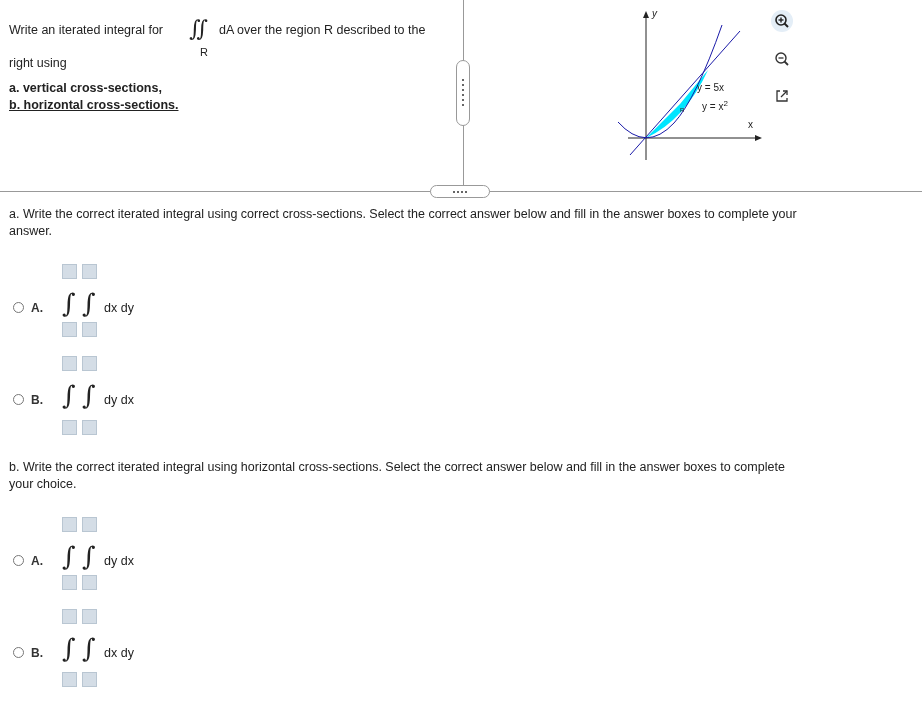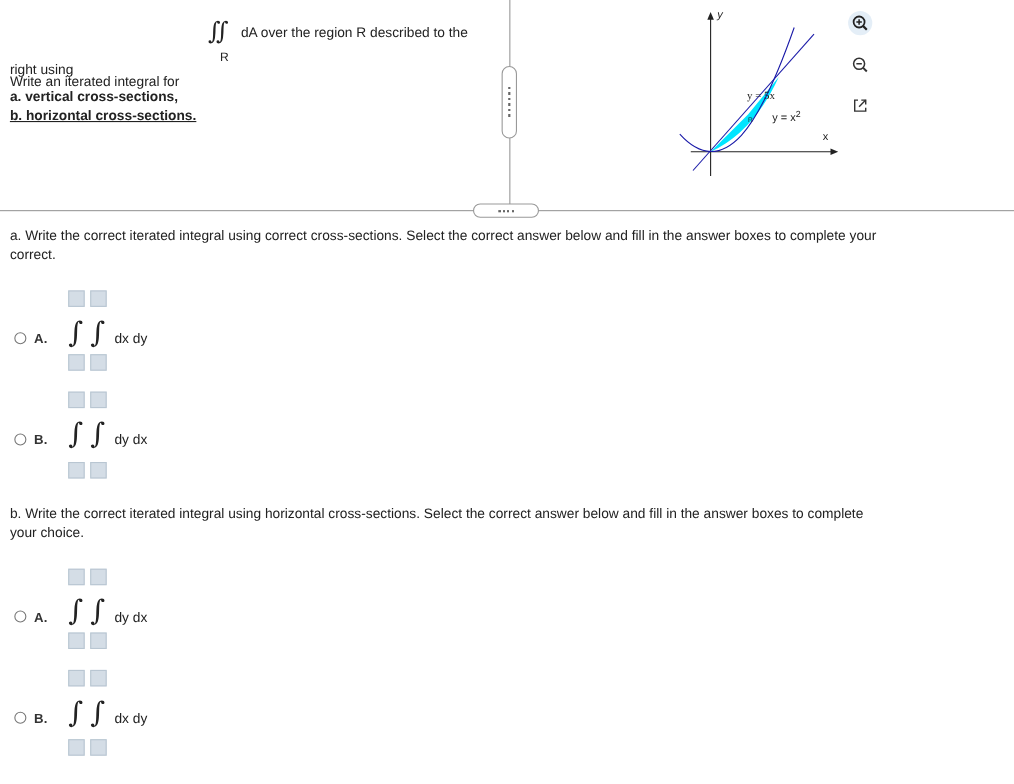--- a/index.html
+++ b/index.html
@@ -23,21 +23,21 @@
   .ansbox { position:absolute; width:15px; height:15px; background:#d4dde6; border:1px solid #b9c6d2; box-sizing:border-box; }
   .radio { position:absolute; width:11px; height:11px; border:1px solid #777; border-radius:50%; box-sizing:border-box; background:#fff; }
   .optlabel { position:absolute; font-weight:bold; font-size:12px; color:#333; }
   .big-int { position:absolute; font-family:"DejaVu Serif", serif; font-size:26px; font-style:italic; line-height:26px; color:#222; }
   .diff { position:absolute; font-size:12.5px; color:#222; }
 </style>
 </head>
 <body>
 
 <div>
-  <span class="abs txt" style="left:9px;top:23px;margin-top:44px;">Write an iterated integral for</span>
+  <span class="abs txt" style="left:9px;top:23px;">Write an iterated integral for</span>
   <span class="abs int-sym" style="left:189px;top:17px;font-size:22px;letter-spacing:-6px;">∬</span>
   <span class="abs txt sub-r" style="left:200px;top:46px;">R</span>
   <span class="abs txt" style="left:219px;top:23px;text-align:center;">dA over the region R described to the</span>
   <span class="abs txt" style="left:9px;top:56px;">right using</span>
   <span class="abs txt" style="left:9px;top:81px;"><b>a. vertical cross-sections,</b></span>
   <span class="abs txt" style="left:9px;top:98px;text-decoration:underline;"><b>b. horizontal cross-sections.</b></span>
 </div>
 
 <div class="divider-v"></div>
 <div class="vhandle">
@@ -57,21 +57,21 @@
     <polygon points="36,6 33,13 39,13" fill="#222"></polygon>
     <line x1="18" y1="133" x2="148" y2="133" stroke="#222" stroke-width="1"></line>
     <polygon points="152,133 145,130 145,136" fill="#222"></polygon>
 
     <line x1="20" y1="150" x2="130" y2="26" stroke="#1a1aa8" stroke-width="1"></line>
 
     <path d="M8,117 Q36,148 64,118 Q86,94 112,20" fill="none" stroke="#1a1aa8" stroke-width="1"></path>
   </svg>
   <span class="abs txt" style="left:42px;top:3px;font-size:10px;font-style:italic;">y</span>
   <span class="abs txt" style="left:138px;top:114px;font-size:10px;">x</span>
-  <span class="abs txt" style="left:69px;top:77px;font-size:10px;font-family:Liberation Serif, serif;">y = 5x</span>
+  <span class="abs txt" style="left:87px;top:77px;font-size:10px;">y = 5x</span>
   <span class="abs txt" style="left:92px;top:94px;font-size:10px;"><span>y = x</span><sup style="font-size:8px;">2</sup></span>
   <span class="abs txt" style="left:70px;top:102px;font-size:6px;">R</span>
 </div>
 
 <div class="icon-btn" style="left:771px;top:10px;background:#e4eef7;">
   <svg width="22" height="22" viewBox="0 0 22 22">
     <circle cx="10" cy="10" r="5" fill="none" stroke="#222" stroke-width="1.6"></circle>
     <line x1="13.5" y1="13.5" x2="17" y2="17" stroke="#222" stroke-width="2"></line>
     <line x1="7.5" y1="10" x2="12.5" y2="10" stroke="#222" stroke-width="1.4"></line>
     <line x1="10" y1="7.5" x2="10" y2="12.5" stroke="#222" stroke-width="1.4"></line>
@@ -87,21 +87,21 @@
 <div class="icon-btn" style="left:771px;top:85px;">
   <svg width="22" height="22" viewBox="0 0 22 22">
     <path d="M9,6 H6 V16 H16 V13" fill="none" stroke="#333" stroke-width="1.3"></path>
     <line x1="10" y1="12" x2="16" y2="6" stroke="#333" stroke-width="1.3"></line>
     <polyline points="12,6 16,6 16,10" fill="none" stroke="#333" stroke-width="1.3"></polyline>
   </svg>
 </div>
 
 <div>
   <span class="abs txt" style="left:9px;top:207px;">a. Write the correct iterated integral using correct cross-sections. Select the correct answer below and fill in the answer boxes to complete your</span>
-  <span class="abs txt" style="left:9px;top:224px;">correct.</span>
+  <span class="abs txt" style="left:9px;top:224px;">answer.</span>
 </div>
 
 <div>
   <div class="radio" style="left:13px;top:302px;"></div>
   <span class="optlabel" style="left:31px;top:301px;">A.</span>
   <div class="ansbox" style="left:62px;top:264px;"></div>
   <div class="ansbox" style="left:82px;top:264px;"></div>
   <span class="big-int" style="left:62px;top:290px;">∫</span>
   <span class="big-int" style="left:82px;top:290px;">∫</span>
   <span class="diff txt" style="left:104px;top:301px;">dx dy</span>

